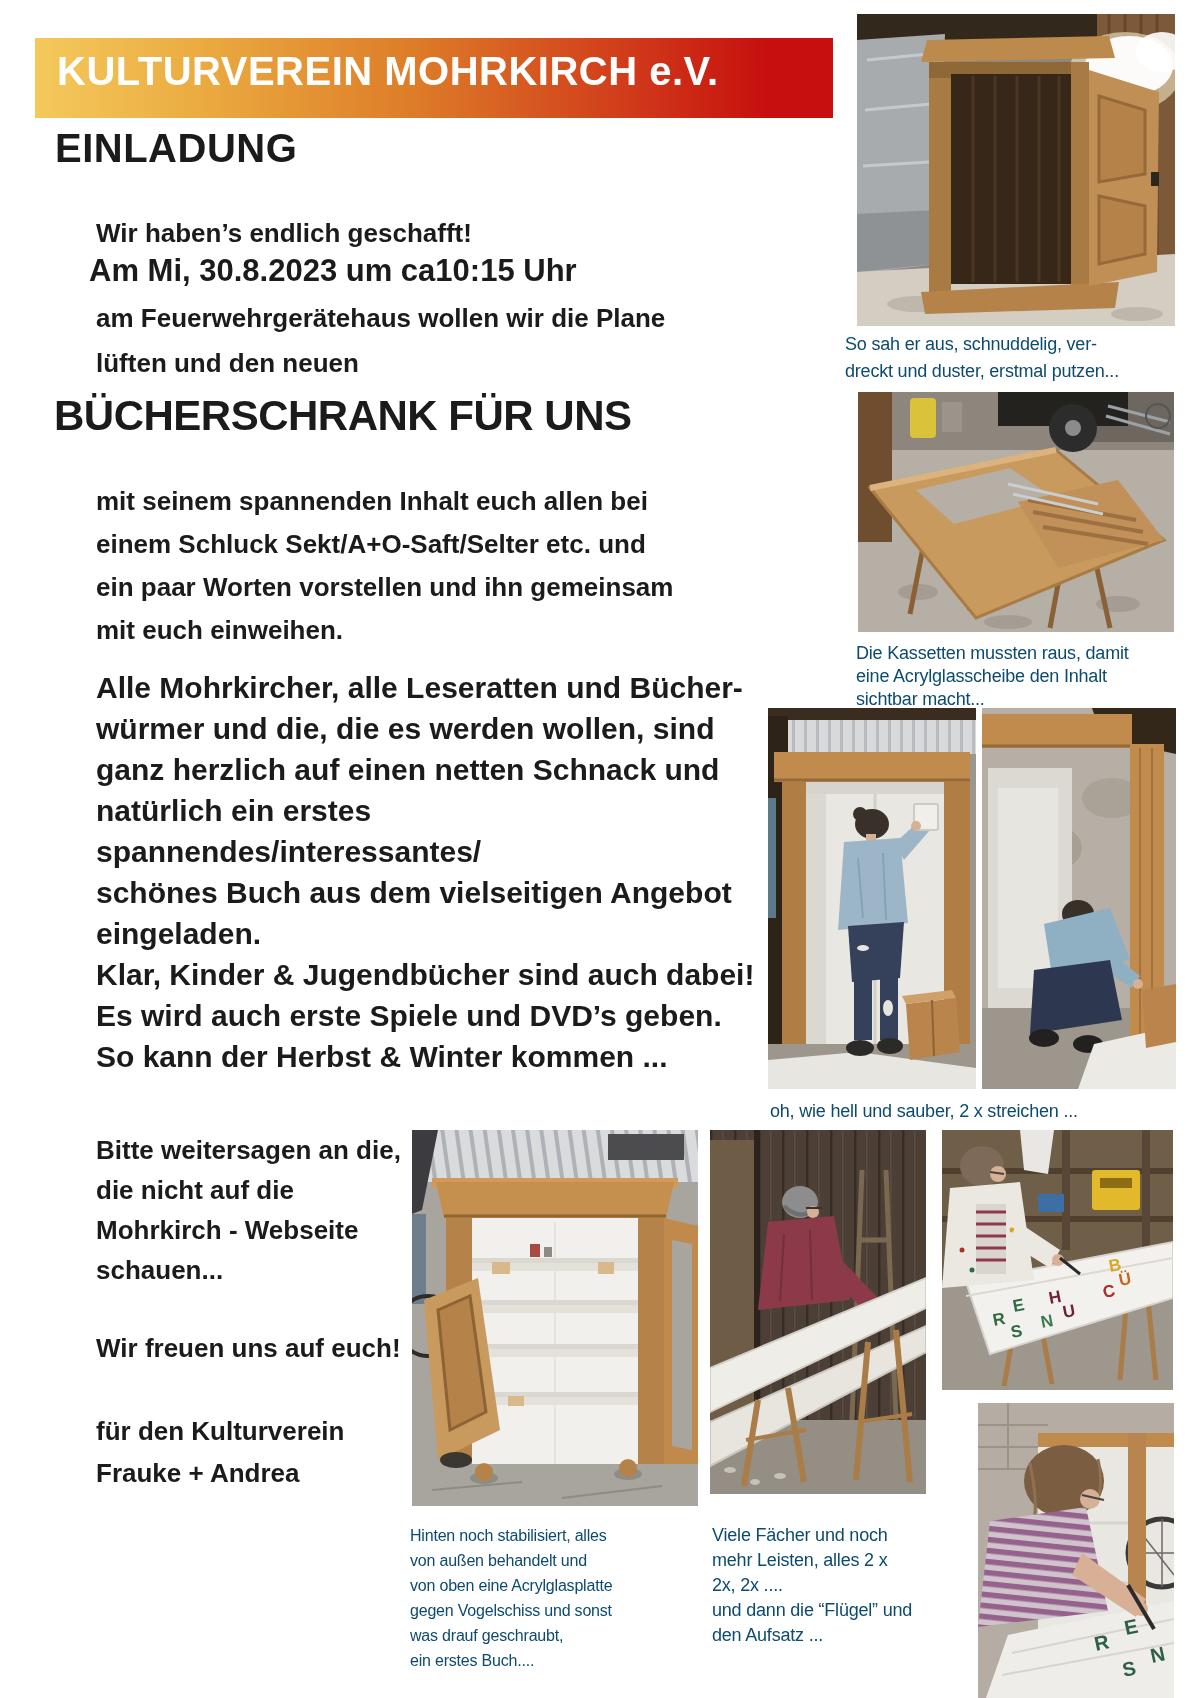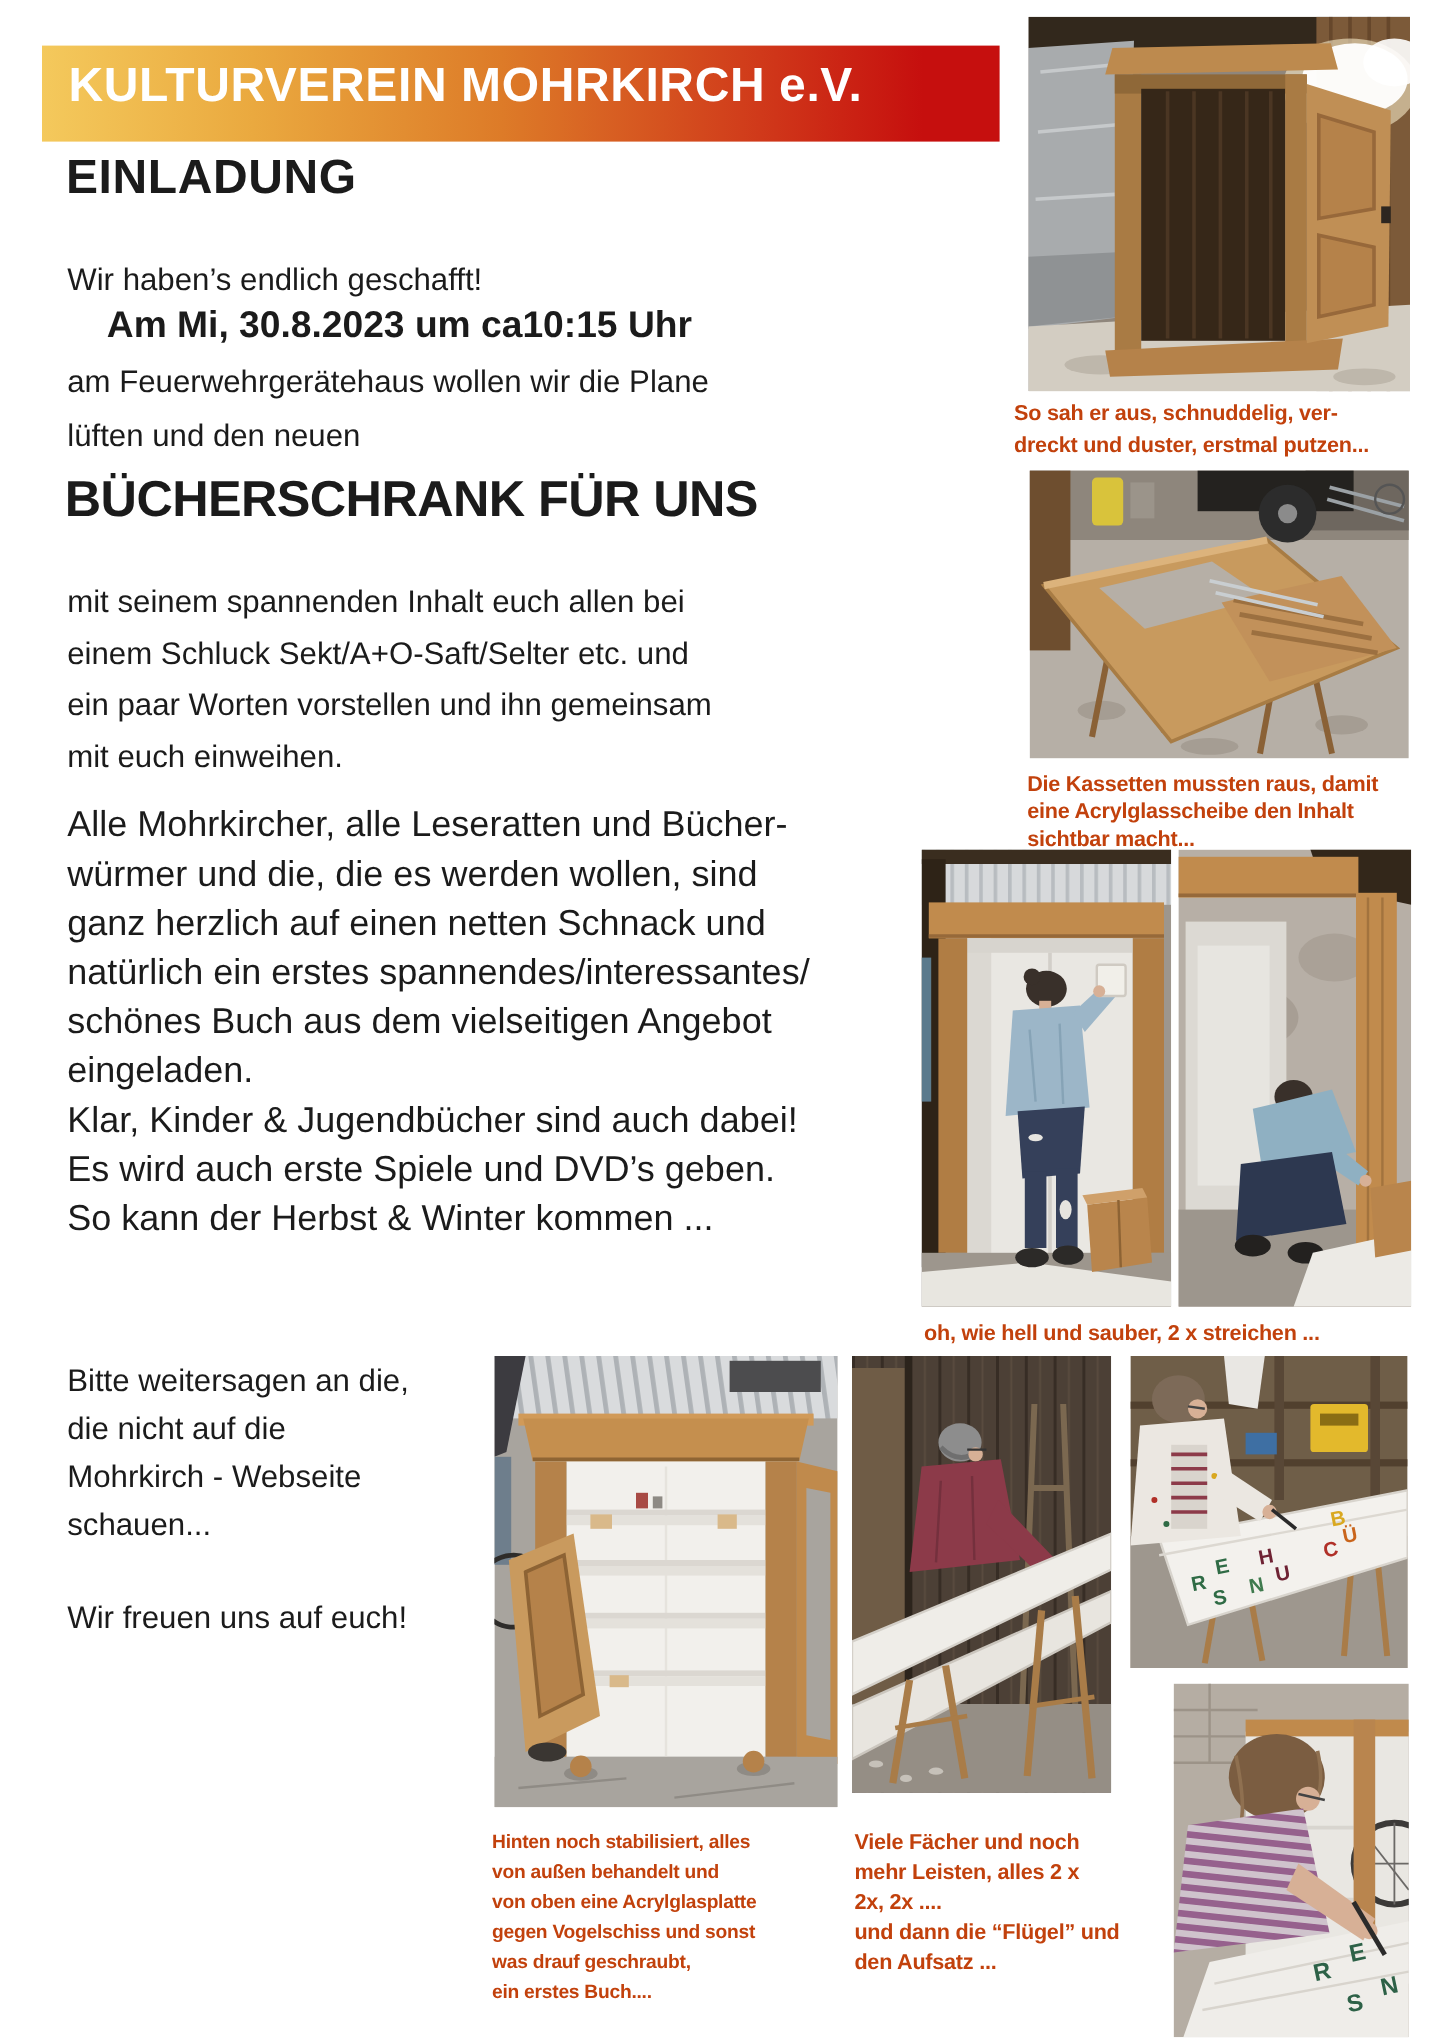--- a/index.html
+++ b/index.html
@@ -5,31 +5,31 @@
   html,body{margin:0;padding:0;background:#ffffff;}
   .page{position:relative;width:1200px;height:1698px;background:#ffffff;overflow:hidden;
         font-family:"Liberation Sans","DejaVu Sans",sans-serif;color:#1b1b1b;}
   .abs{position:absolute;}
   .banner{left:35px;top:38px;width:798px;height:80px;
           background:linear-gradient(90deg,#f4c95c 0%,#eaa93f 22%,#dd7b28 48%,#d0391a 75%,#c60f0e 92%);
           }
   .banner span{display:block;line-height:67px;padding-left:22px;color:#ffffff;
           font-weight:700;font-size:40px;letter-spacing:.5px;white-space:nowrap;}
   .h-einladung{left:55px;top:126px;font-size:40px;font-weight:700;letter-spacing:.5px;}
-  .t{font-weight:400;white-space:pre-line;}
+  .t{font-weight:700;white-space:pre-line;margin-left:40px;}
   .intro1{left:56px;top:216px;font-size:26px;line-height:34px;}
   .date{left:55px;top:250px;font-size:31px;line-height:42px;white-space:nowrap;font-weight:700;margin-left:34px;}
   .intro2{left:56px;top:296px;font-size:26px;line-height:45px;width:640px;}
   .h-buch{left:54px;top:392px;font-size:42px;font-weight:700;letter-spacing:-.5px;white-space:nowrap;}
   .p1{left:56px;top:480px;font-size:26px;line-height:43px;width:640px;}
   .p2{left:56px;top:667px;font-size:30px;line-height:41px;width:660px;}
   .p3{left:56px;top:1130px;font-size:26px;line-height:40px;width:360px;}
   .p4{left:56px;top:1328px;font-size:26px;line-height:40px;width:360px;}
   .p5{left:56px;top:1410px;font-size:26px;line-height:42px;width:360px;}
-  .cap{font-weight:700;white-space:pre-line;color:#c2410c;letter-spacing:-.2px;}
+  .cap{font-weight:400;white-space:pre-line;color:#0c4a6e;letter-spacing:-.2px;}
   .cap1{left:845px;top:331px;font-size:18px;line-height:27px;}
   .cap2{left:856px;top:642px;font-size:18px;line-height:23px;}
   .cap3{left:770px;top:1099px;font-size:18px;line-height:24px;white-space:nowrap;}
   .cap4{left:410px;top:1523px;font-size:16px;line-height:25px;}
   .cap5{left:712px;top:1523px;font-size:18px;line-height:25px;}
   .ph{display:block;}
   .ph1{left:857px;top:14px;}
   .ph2{left:858px;top:392px;}
   .ph3a{left:768px;top:708px;}
   .ph3b{left:982px;top:708px;}
@@ -65,20 +65,22 @@
 schönes Buch aus dem vielseitigen Angebot
 eingeladen.
 Klar, Kinder &amp; Jugendbücher sind auch dabei!
 Es wird auch erste Spiele und DVD’s geben.
 So kann der Herbst &amp; Winter kommen ...</div>
   <div class="abs t p3">Bitte weitersagen an die,
 die nicht auf die
 Mohrkirch - Webseite
 schauen...</div>
   <div class="abs t p4">Wir freuen uns auf euch!</div>
+  <div class="abs t p5">für den Kulturverein
+Frauke + Andrea</div>
 
   <svg class="abs ph ph1" width="318" height="312" viewBox="0 0 318 312">
     <rect width="318" height="312" fill="#8f867c"></rect>
     <rect x="0" y="0" width="318" height="26" fill="#32281c"></rect>
     <rect x="240" y="0" width="78" height="312" fill="#7c5a39"></rect>
     <g stroke="#66472b" stroke-width="3">
         <line x1="252" y1="0" x2="252" y2="312"></line>
         <line x1="268" y1="0" x2="268" y2="312"></line>
         <line x1="284" y1="0" x2="284" y2="312"></line>
         <line x1="300" y1="0" x2="300" y2="312"></line>

